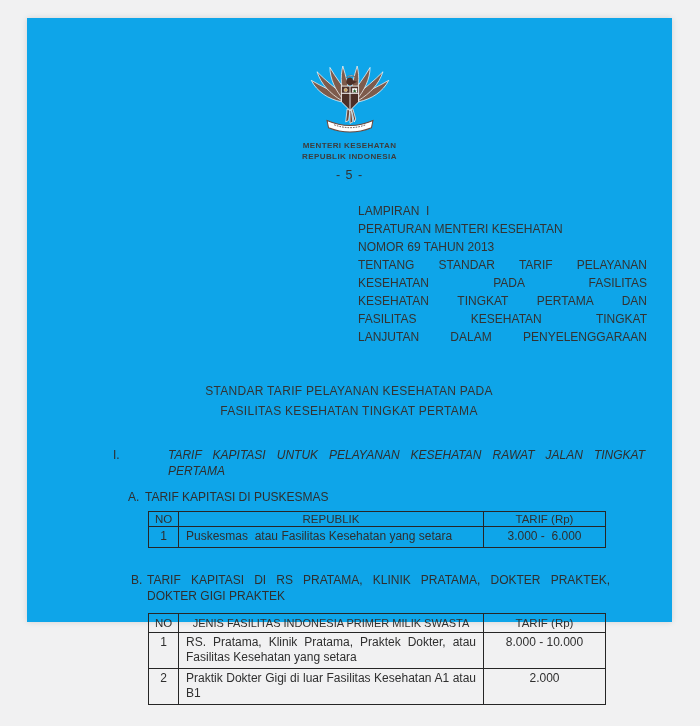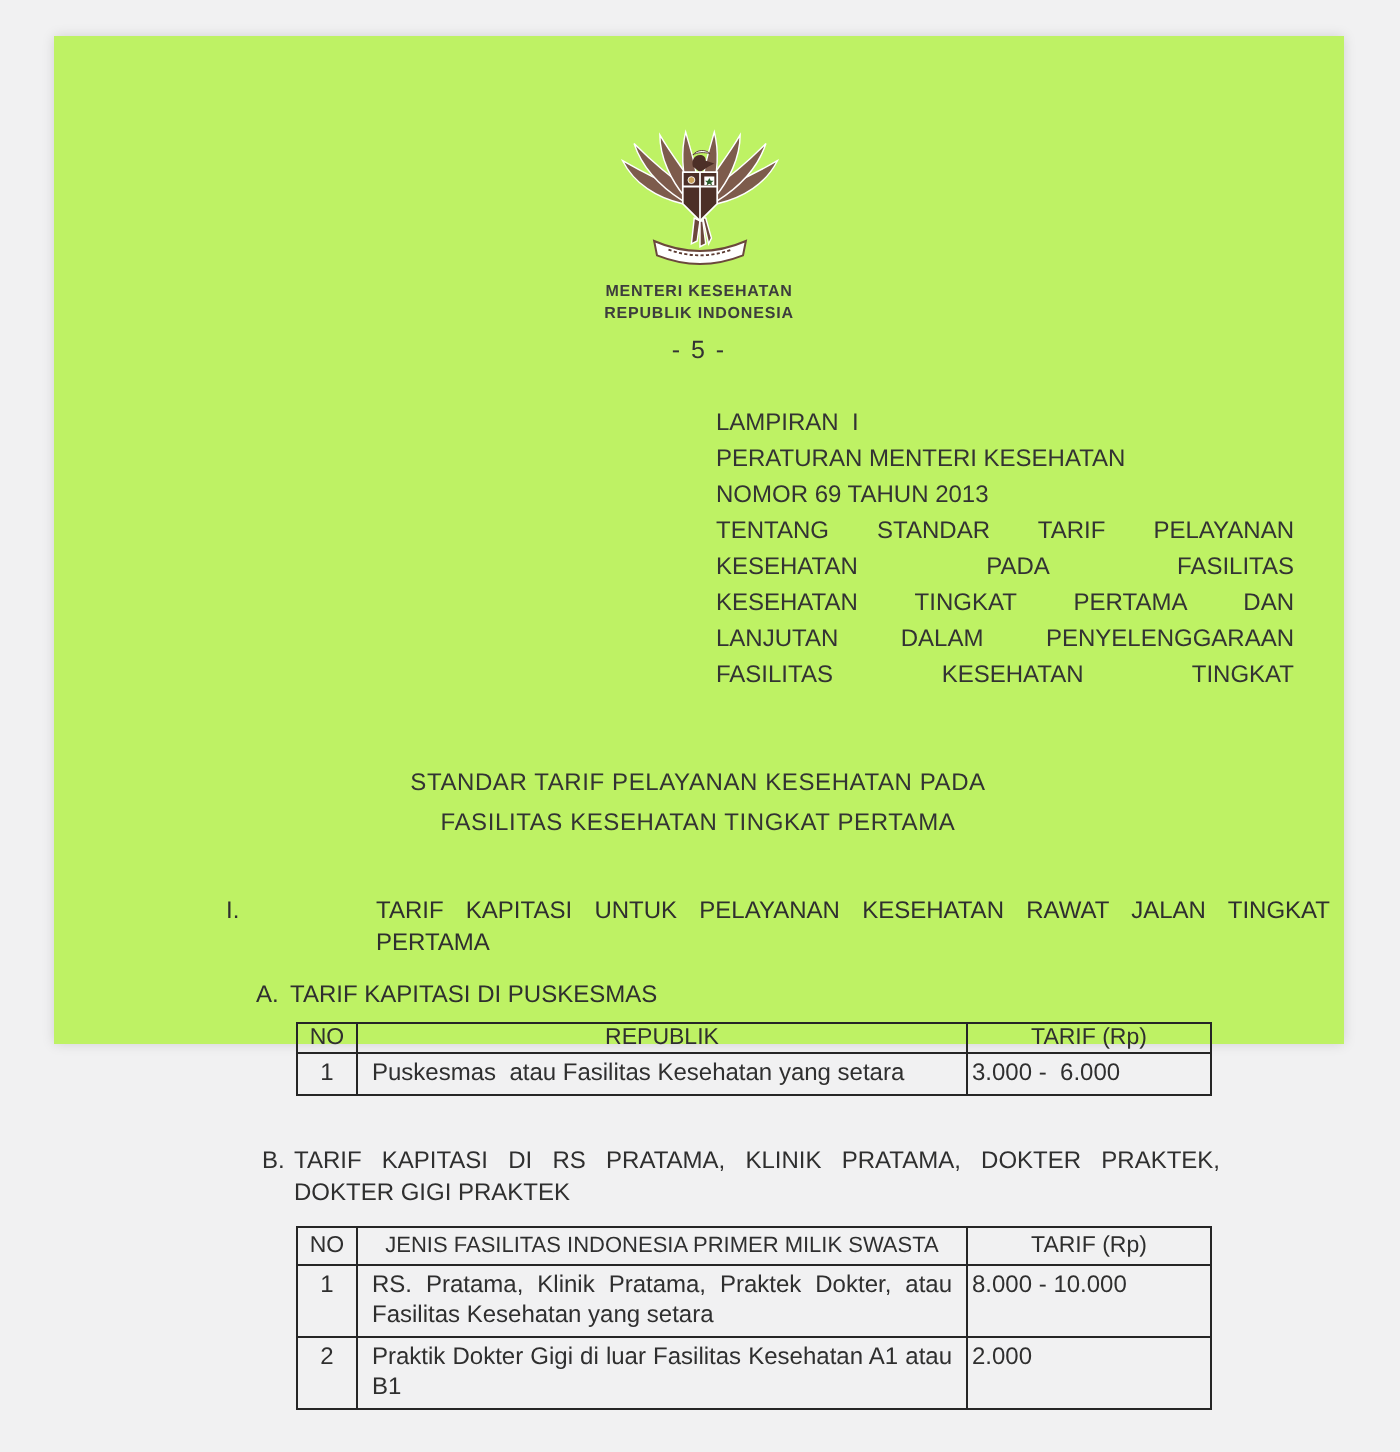--- a/index.html
+++ b/index.html
@@ -5,22 +5,22 @@
   html,body { margin:0; padding:0; }
   body {
     width:700px; height:726px; overflow:hidden;
     background:#f1f1f2;
     font-family:"Liberation Sans", sans-serif;
     color:#2f2f2f;
     position:relative;
   }
   .page {
     position:absolute; left:27px; top:18px;
-    width:645px; height:504px;
-    background:#bef264;
+    width:645px; height:604px;
+    background:#0ea5e9;
     box-shadow:0 0 6px rgba(0,0,0,0.13);
   }
   
   .crest { position:absolute; left:0; right:0; top:42px; text-align:center; }
   .crest svg { width:86px; height:78px; }
   .ministry {
     position:absolute; left:0; right:0; top:122px; text-align:center;
     font-size:8px; font-weight:bold; letter-spacing:0.4px; line-height:11px; color:#3d3d3d;
   }
   .pagenum {
@@ -36,40 +36,40 @@
   .jline { text-align:justify; text-align-last:justify; }
   .pre { white-space:pre-wrap; }
   
   .doc-title {
     position:absolute; left:76px; top:363px; width:492px;
     text-align:center; font-size:12px; letter-spacing:0.3px; line-height:20px; color:#333;
   }
   
   .sec1 { position:absolute; left:86px; top:429px; font-size:12px; line-height:16px; }
   .sec1 .num { position:absolute; left:0; top:0; }
-  .sec1 .body { margin-left:75px; width:477px; }
+  .sec1 .body { margin-left:55px; width:477px;font-style:italic; }
   
   .subhead { position:absolute; font-size:12px; line-height:15.5px; }
   .subhead .lbl { position:absolute; left:0; top:0; }
   .subA { left:101px; top:472px; }
   .subA .txt { margin-left:17px; width:470px; }
   .subB { left:104px; top:555px; }
   .subB .txt { margin-left:16px; width:463px; }
   
   table { border-collapse:collapse; position:absolute; left:121px; table-layout:fixed; }
   .tblA { top:493px; }
   .tblB { top:595px; }
   th, td { border:1.5px solid #262626; font-weight:normal; }
   th { text-align:center; font-size:11.5px; padding:1px 3px; color:#2f2f2f;margin-top:36px; }
   .tblB th.mid { font-size:11px; padding:3px 3px; }
   .tblB th { padding:2.5px 3px; }
   td { font-size:12px; vertical-align:top; color:#2f2f2f; }
   td.no { text-align:center; padding:2px 2px; }
   td.desc { text-align:left; padding:2px 7px 3px 7px; line-height:15px; }
-  td.tarif { text-align:left; padding:2px 2px; }
+  td.tarif { text-align:center; padding:2px 2px; }
   .col-no { width:30px; } .col-main { width:305px; } .col-tarif { width:122px; }
 </style>
 </head>
 <body>
 
 <div class="page">
 
   <div class="crest">
     <svg viewBox="0 0 120 104" aria-hidden="true">
 
@@ -113,22 +113,22 @@
 
   <div class="pagenum">- 5 -</div>
 
   <div class="lampiran">
     <div class="pre">LAMPIRAN  I</div>
     <div>PERATURAN MENTERI KESEHATAN</div>
     <div>NOMOR 69 TAHUN 2013</div>
     <div class="jline">TENTANG STANDAR TARIF PELAYANAN</div>
     <div class="jline">KESEHATAN PADA FASILITAS</div>
     <div class="jline">KESEHATAN TINGKAT PERTAMA DAN</div>
+    <div class="jline">FASILITAS KESEHATAN TINGKAT</div>
     <div class="jline">LANJUTAN DALAM PENYELENGGARAAN</div>
-    <div class="jline">FASILITAS KESEHATAN TINGKAT</div>
   </div>
 
   <div class="doc-title">
     <div>STANDAR TARIF PELAYANAN KESEHATAN PADA</div>
     <div>FASILITAS KESEHATAN TINGKAT PERTAMA</div>
   </div>
 
   <div class="sec1">
     <span class="num">I.</span>
     <div class="body">

